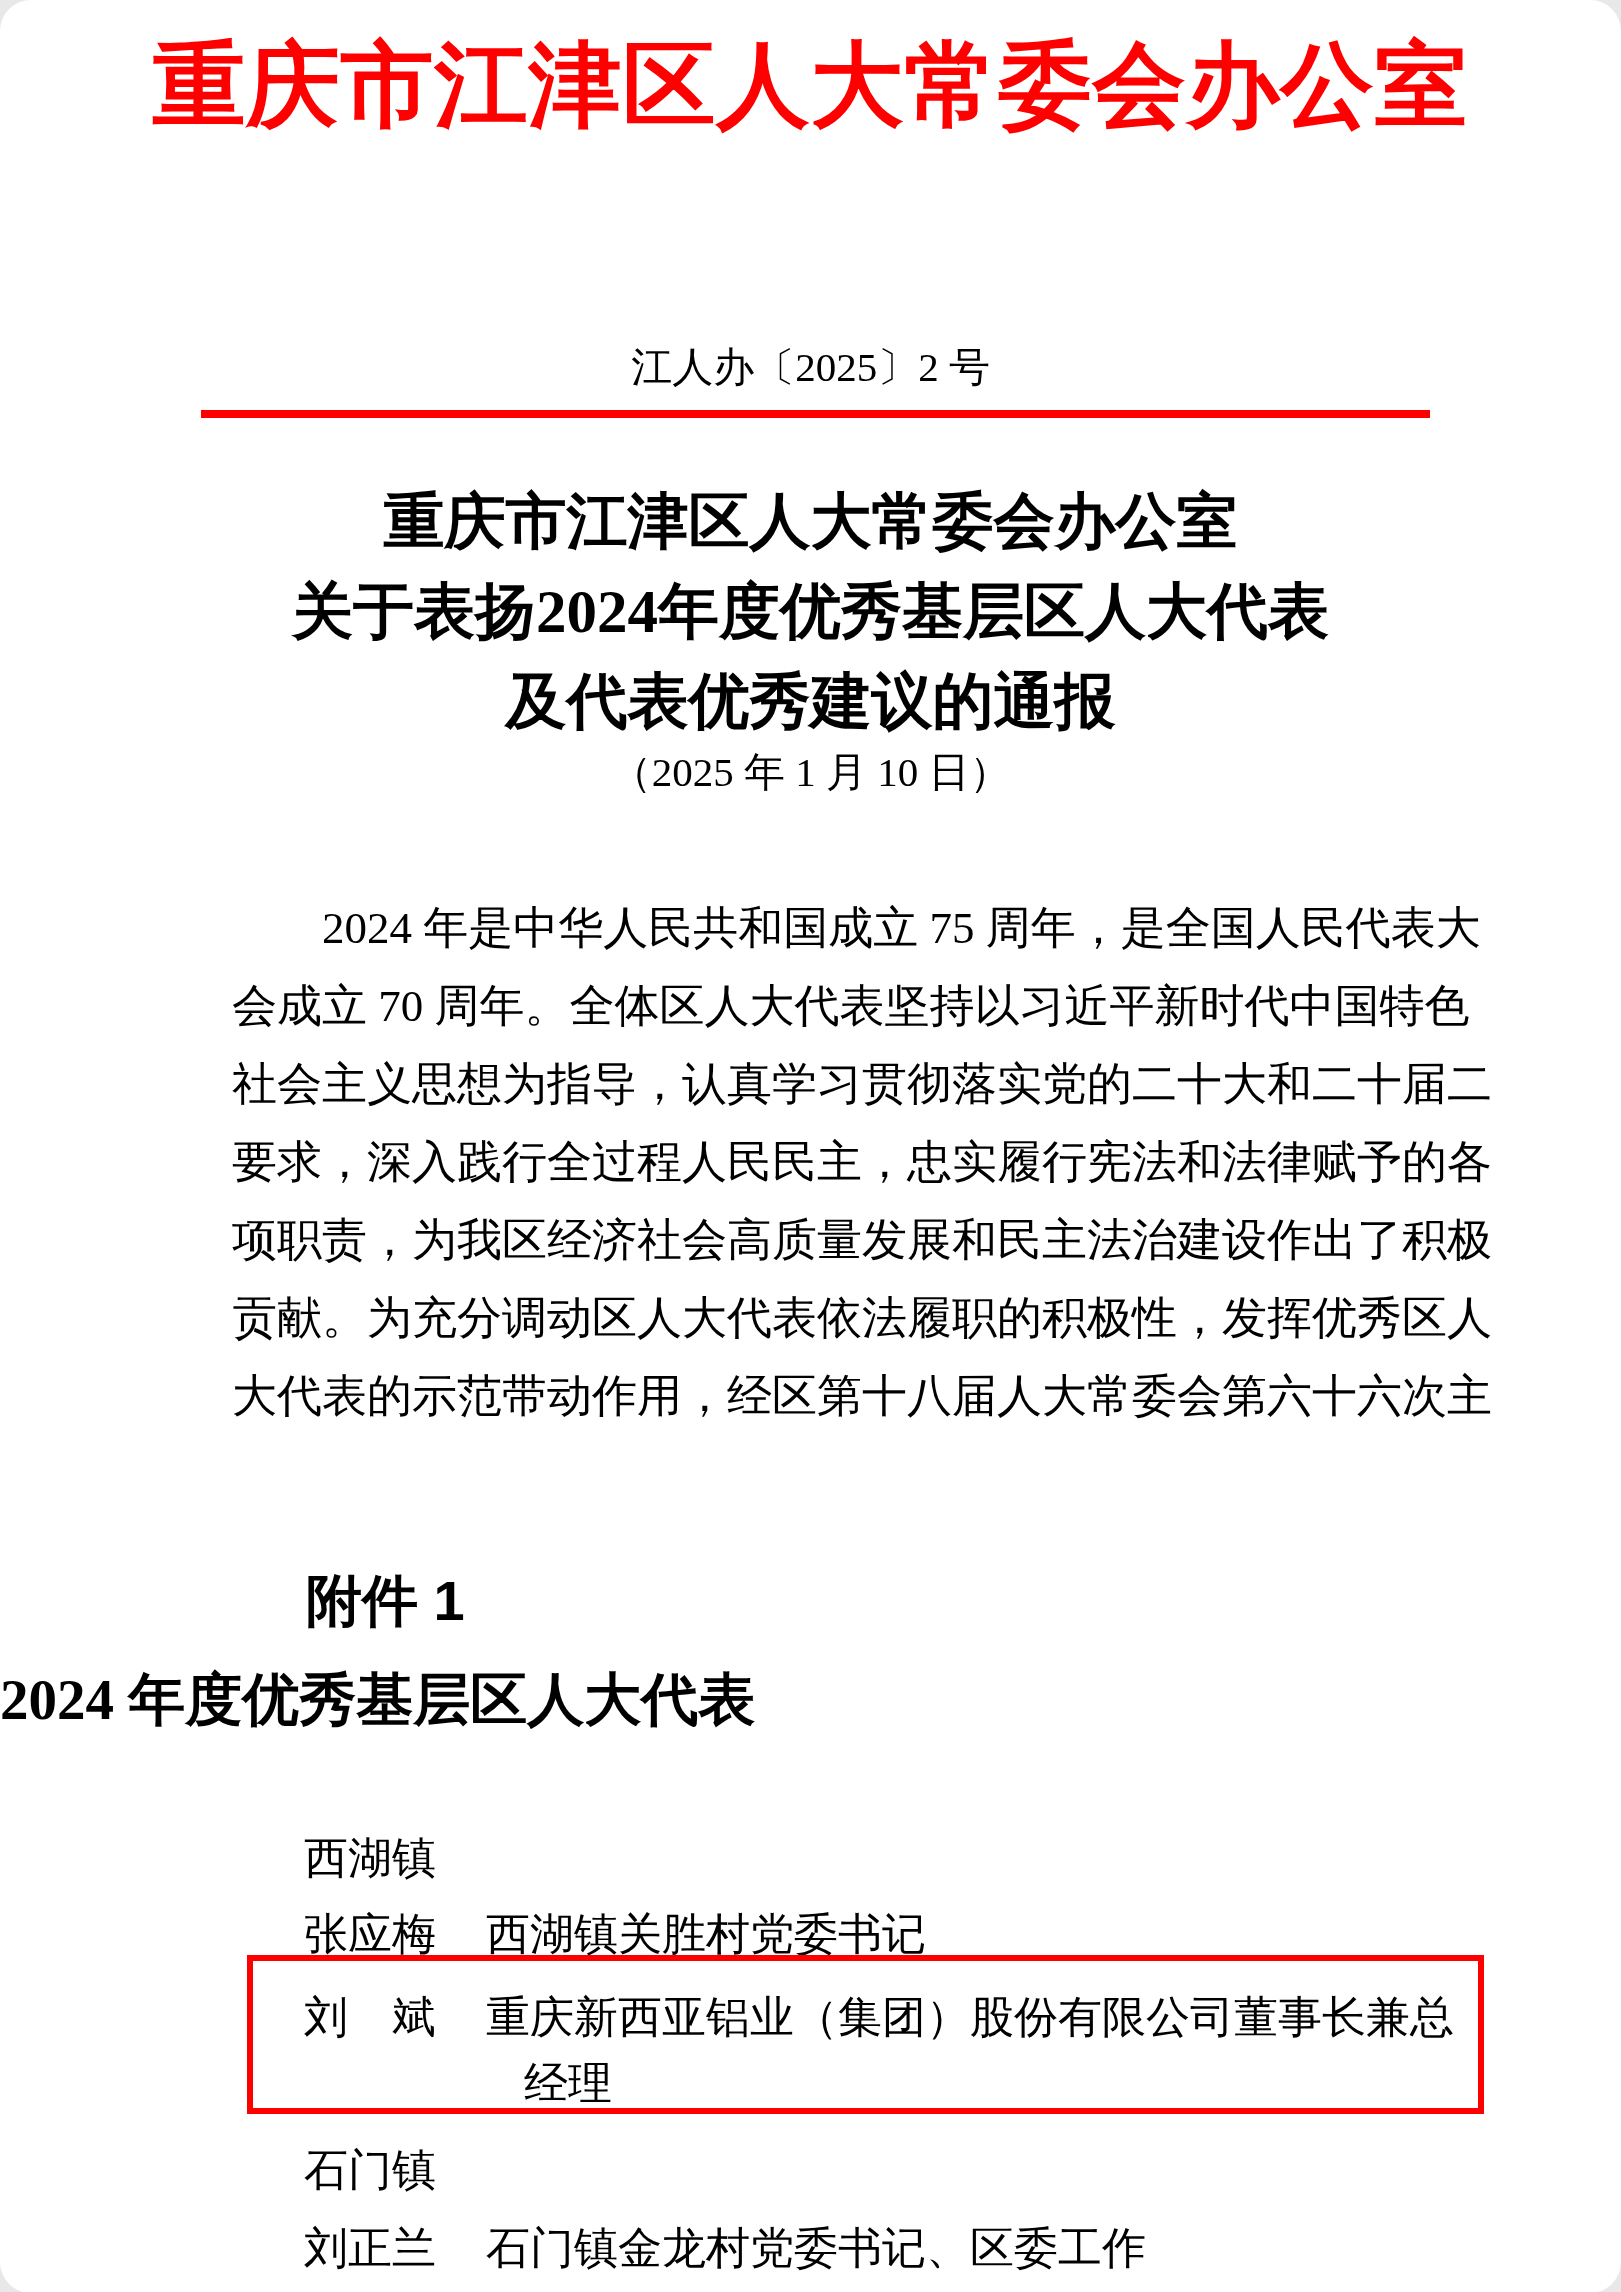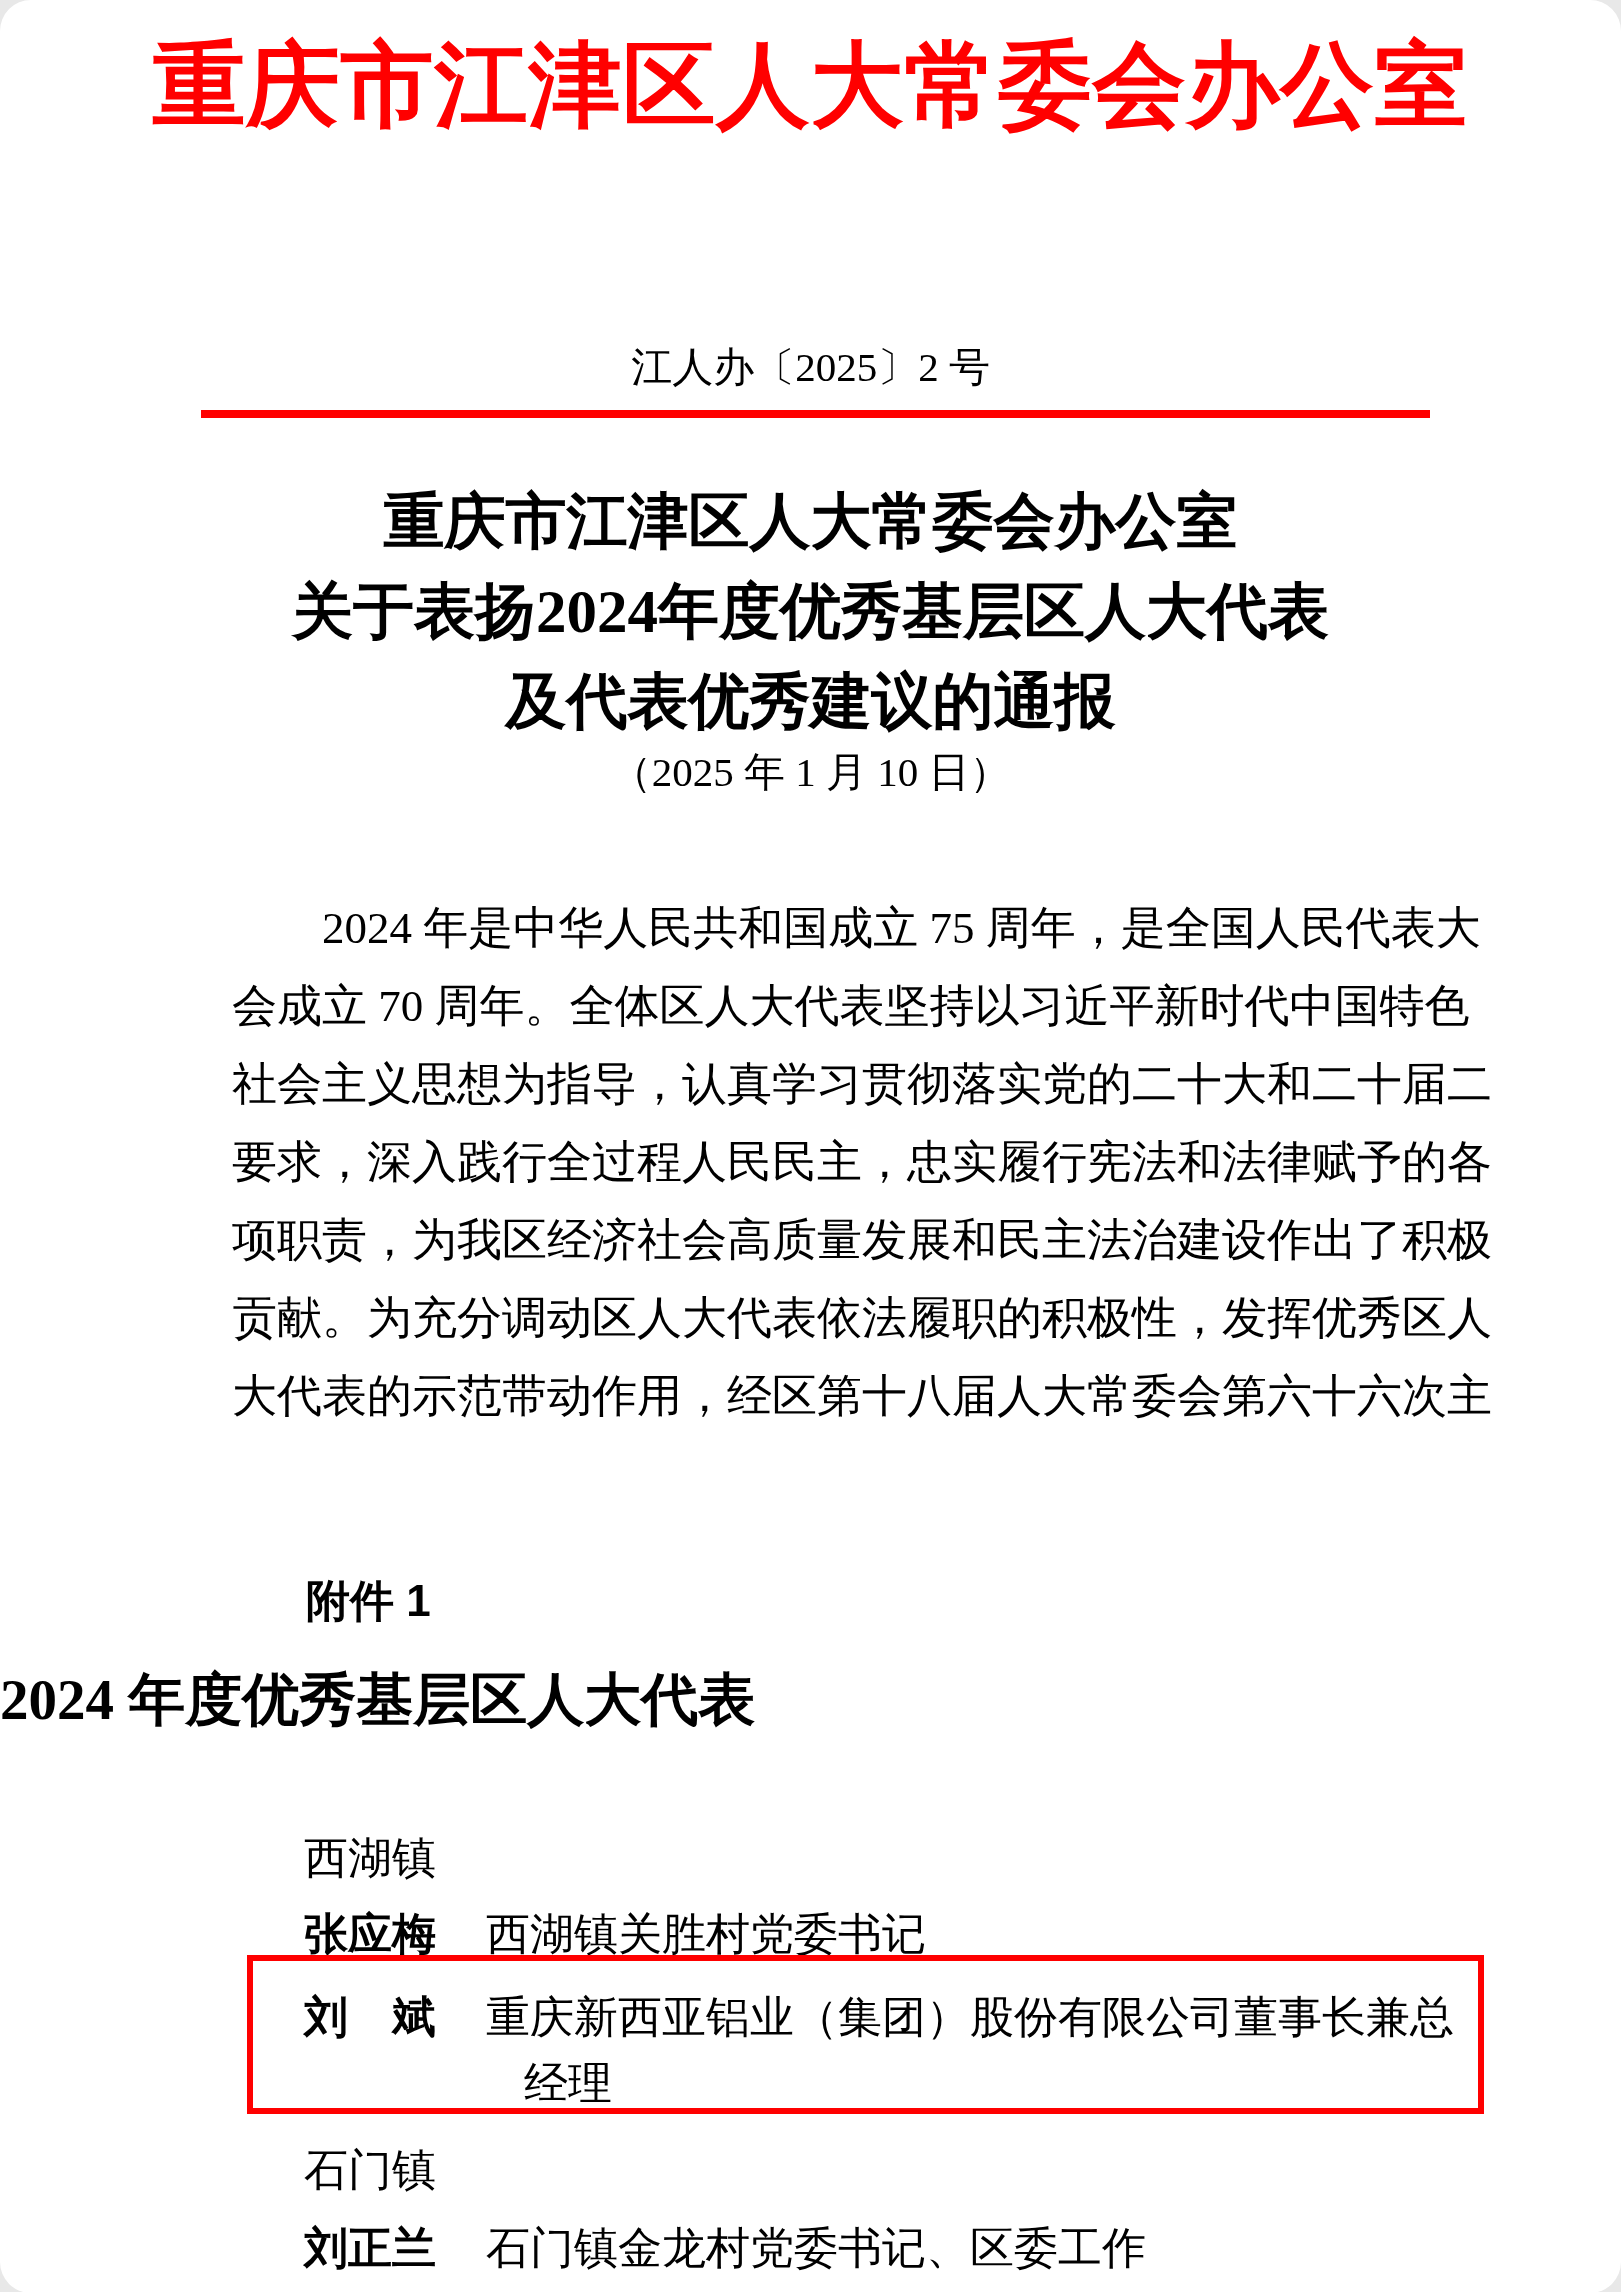--- a/index.html
+++ b/index.html
@@ -57,21 +57,21 @@
   }
   .bline{
     height:78px;line-height:78px;
     font-size:45px;
     white-space:nowrap;
   }
   .bline.indent{padding-left:90px;}
   
   .attach-label{
     position:absolute;top:1573px;left:306px;
-    font-size:44px;font-weight:bold;
+    font-size:56px;font-weight:bold;
     font-family:"Liberation Sans","DejaVu Sans",sans-serif;
     height:55px;line-height:55px;
     white-space:nowrap;
   }
   .attach-title{
     position:absolute;top:1664px;left:0;width:100%;
     text-align:left;
     font-size:57px;font-weight:bold;
     height:71px;line-height:71px;
     white-space:nowrap;
@@ -84,21 +84,20 @@
   }
   .member{
     position:absolute;left:304px;
     font-size:44px;
     height:55px;line-height:55px;
     white-space:nowrap;
   }
   .mname{
     display:inline-block;
     width:182px;
-    font-weight:bold;
   }
   .role-cont{
     position:absolute;left:524px;
     font-size:44px;
     height:55px;line-height:55px;
     white-space:nowrap;
   }
   .highlight-box{
     position:absolute;
     left:247px;top:1955px;

